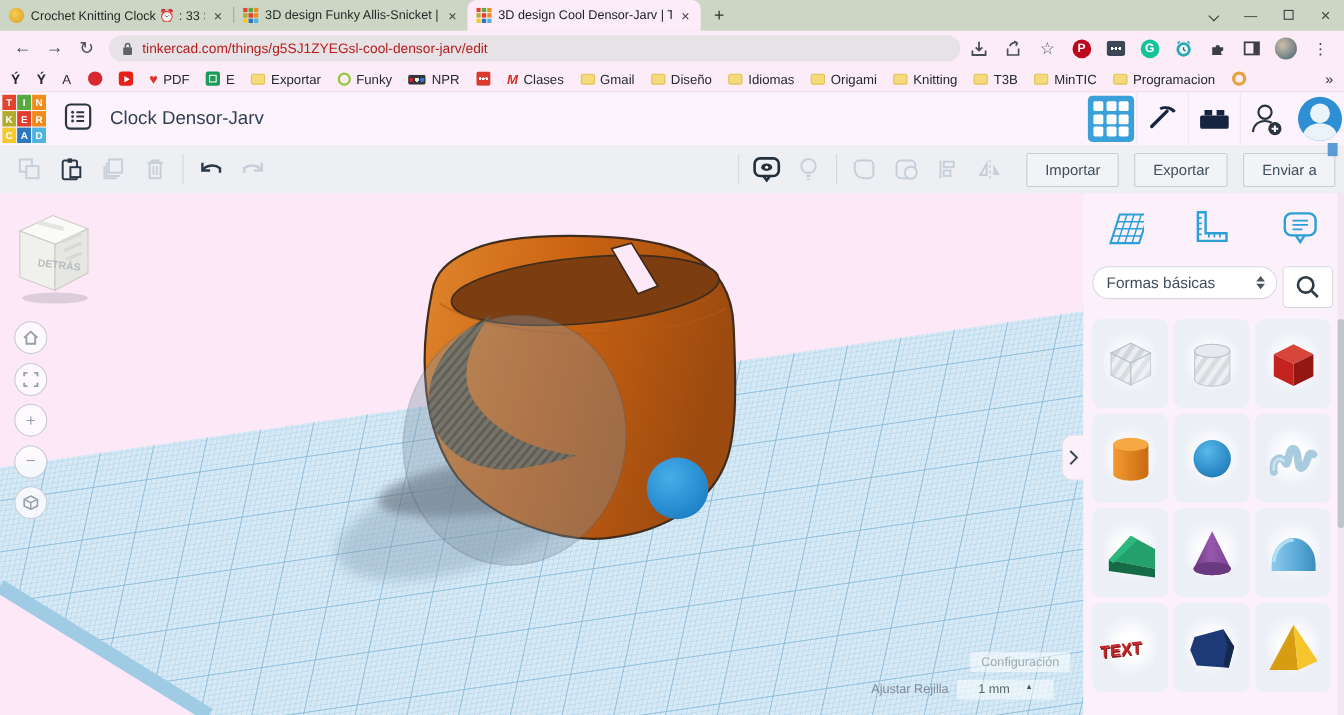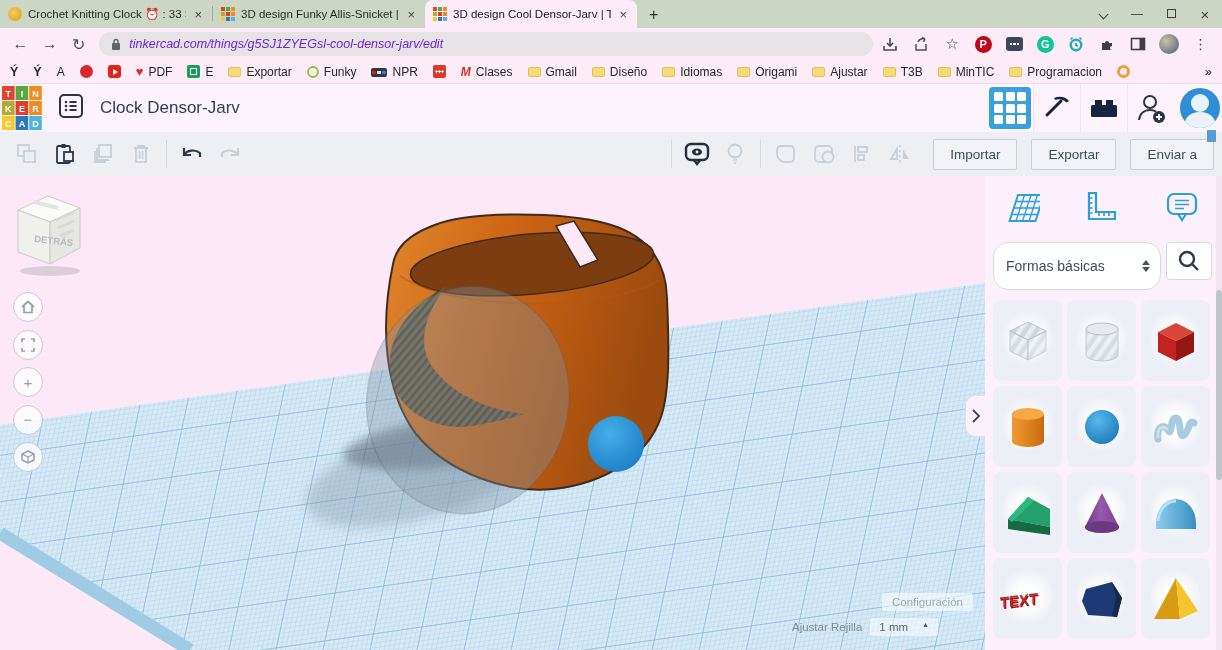--- a/index.html
+++ b/index.html
@@ -19,21 +19,21 @@
   .wc-box { width:9px; height:9px; border:1.5px solid #3c4043; display:inline-block; }
   .wc-x { font-size:15px; }
   .chev { display:inline-block; width:7px; height:7px; border-right:1.6px solid #3c4043; border-bottom:1.6px solid #3c4043; transform:rotate(45deg); margin-top:-3px; }
   .fav { width:14px; height:14px; flex:none; }
   .fav-clock { border-radius:50%; background:radial-gradient(circle at 40% 40%, #f6cf55, #dd9822); }
 
   
   .navrow { height:32px; background:#fbecf8; display:flex; align-items:center; padding:0 8px; gap:4px; }
   .navbtn { width:26px; text-align:center; font-size:16px; color:#474f56; }
   .urlpill { display:flex; align-items:center; gap:8px; width:800px; height:24px; background:#e6e2e6; border-radius:12px; padding:0 12px; margin-left:4px; }
-  .urltext { font-size:12.5px; color:#6d28d9;font-style:italic; }
+  .urltext { font-size:12.5px; color:#b91c1c; }
   .ext { width:28px; display:flex; justify-content:center; align-items:center; }
   .circ { width:17px; height:17px; border-radius:50%; color:#fff; font-size:11px; font-weight:bold; text-align:center; line-height:17px; }
   .avatar-sm { width:20px; height:20px; border-radius:50%; background:radial-gradient(circle at 35% 35%, #cdbfa8, #6c7d86 70%, #3c4c55); }
 
   
   .bmrow { height:24px; background:#fbecf8; display:flex; align-items:center; gap:15px; padding:0 10px; border-bottom:1px solid #eedcea; }
   .bm { display:flex; align-items:center; gap:5px; font-size:12px; color:#24292e; white-space:nowrap; }
   .bm-ico { width:13px; height:13px; flex:none; display:inline-block; }
   .bm-y { font-weight:bold; font-size:12.5px; }
   .ico-folder { background:#f5da7c; border:1px solid #e2c256; border-radius:2px; height:10px; margin-top:1px; }
@@ -77,31 +77,31 @@
   .main { position:relative; width:1222px; height:474px; background:#fce8f6; }
   .scene { position:absolute; left:0; top:0; }
 
   .viewcube { position:absolute; left:8px; top:8px; }
   .vctrl { position:absolute; left:13px; top:116px; width:30px; }
   .vbtn { width:30px; height:30px; border-radius:50%; border:1.5px solid #c6cdd4; background:rgba(253,251,253,.85); display:flex; align-items:center; justify-content:center; color:#97a1ab; font-size:15px; margin-bottom:7.5px; }
 
   .cfgbtn { position:absolute; left:882px; top:417px; font-size:11.5px; color:#a0aab4; background:rgba(255,255,255,.55); padding:3px 10px; border-radius:3px; }
   .snaprow { position:absolute; left:792px; top:442px; display:flex; align-items:center; gap:8px; }
   .snaplabel { font-size:11.5px; color:#7f8b95; }
-  .snapval { display:flex; align-items:flex-start; gap:14px; background:rgba(255,255,255,.5); padding:3px 9px; border-radius:2px; font-size:11.5px; color:#58656f; }
+  .snapval { display:flex; align-items:flex-start; gap:14px; background:rgba(255,255,255,.5); padding:3px 19px; border-radius:2px; font-size:11.5px; color:#58656f; }
   .snapcaret { font-size:7px; color:#4a545c; }
 
   .handle { position:absolute; left:965px; top:219px; width:20px; height:42px; background:#fcf1fa; border:1px solid #dcdfe4; border-right:none; border-radius:10px 0 0 10px; display:flex; align-items:center; justify-content:center; }
 
   
   .panel { position:absolute; right:0; top:0; width:237px; height:474px; background:#fcf1fa; }
   .p-icons { display:flex; justify-content:space-between; padding:10px 18px 4px 12px; }
   .p-ibtn { width:44px; height:44px; display:flex; align-items:center; justify-content:center; }
   .p-search-row { display:flex; gap:5px; padding:8px 10px 2px 8px; }
-  .p-select { flex:1; height:48px; background:#fff; border:1px solid #d6dae0; border-radius:15px; display:flex; align-items:center; padding:0 10px 0 12px; font-size:14px; color:#3f4e5a; }
+  .p-select { flex:1; height:30px; background:#fff; border:1px solid #d6dae0; border-radius:15px; display:flex; align-items:center; padding:0 10px 0 12px; font-size:14px; color:#3f4e5a; }
   .sel-arrows { margin-left:auto; display:flex; flex-direction:column; gap:2px; }
   .sel-arrows i { width:0; height:0; border-left:4px solid transparent; border-right:4px solid transparent; }
   .sel-up { border-bottom:5px solid #4a5560; }
   .sel-dn { border-top:5px solid #4a5560; }
   .p-searchbtn { width:46px; height:38px; background:#fff; border:1px solid #d6dae0; border-radius:4px; display:flex; align-items:center; justify-content:center; }
   .shapes { display:grid; grid-template-columns:repeat(3,1fr); gap:5px; padding:8px 12px 0 8px; }
   .tile { height:81px; background:#edeff7; border-radius:8px; position:relative; display:flex; align-items:center; justify-content:center; overflow:hidden; }
   .tile::before { content:""; position:absolute; left:10px; top:8px; right:10px; bottom:12px; border-radius:50%; background:radial-gradient(circle,#fff 25%,rgba(255,255,255,0) 72%); }
   .tile svg { position:relative; }
   .sb-track { position:absolute; right:0; top:0; width:6px; height:474px; background:rgba(120,100,120,.07); }
@@ -264,21 +264,21 @@
     <span class="bm">
         <i class="bm-ico ico-folder"></i>
         <span>Idiomas</span>
       </span>
     <span class="bm">
         <i class="bm-ico ico-folder"></i>
         <span>Origami</span>
       </span>
     <span class="bm">
         <i class="bm-ico ico-folder"></i>
-        <span>Ajustar</span>
+        <span>Knitting</span>
       </span>
     <span class="bm">
         <i class="bm-ico ico-folder"></i>
         <span>T3B</span>
       </span>
     <span class="bm">
         <i class="bm-ico ico-folder"></i>
         <span>MinTIC</span>
       </span>
     <span class="bm">

